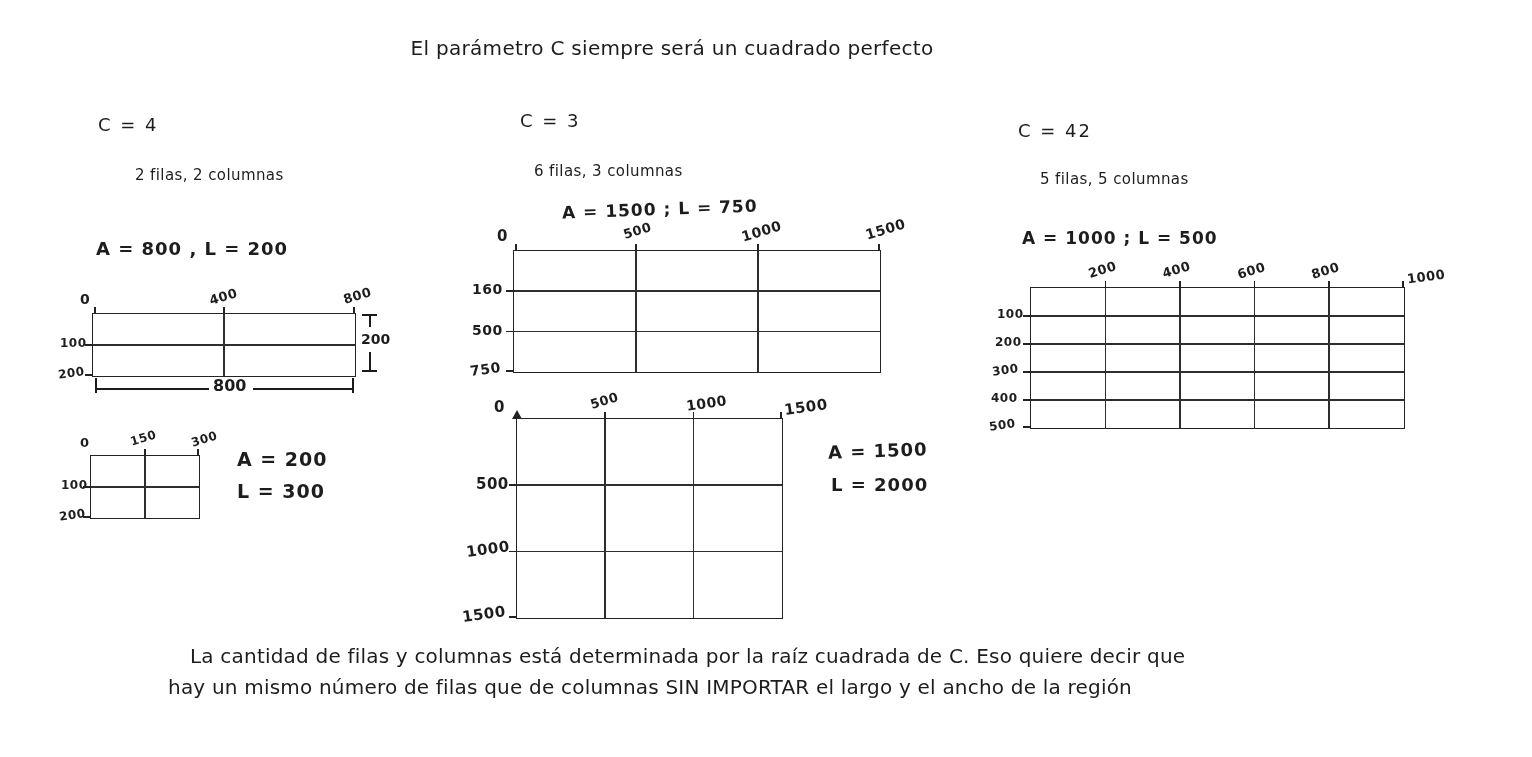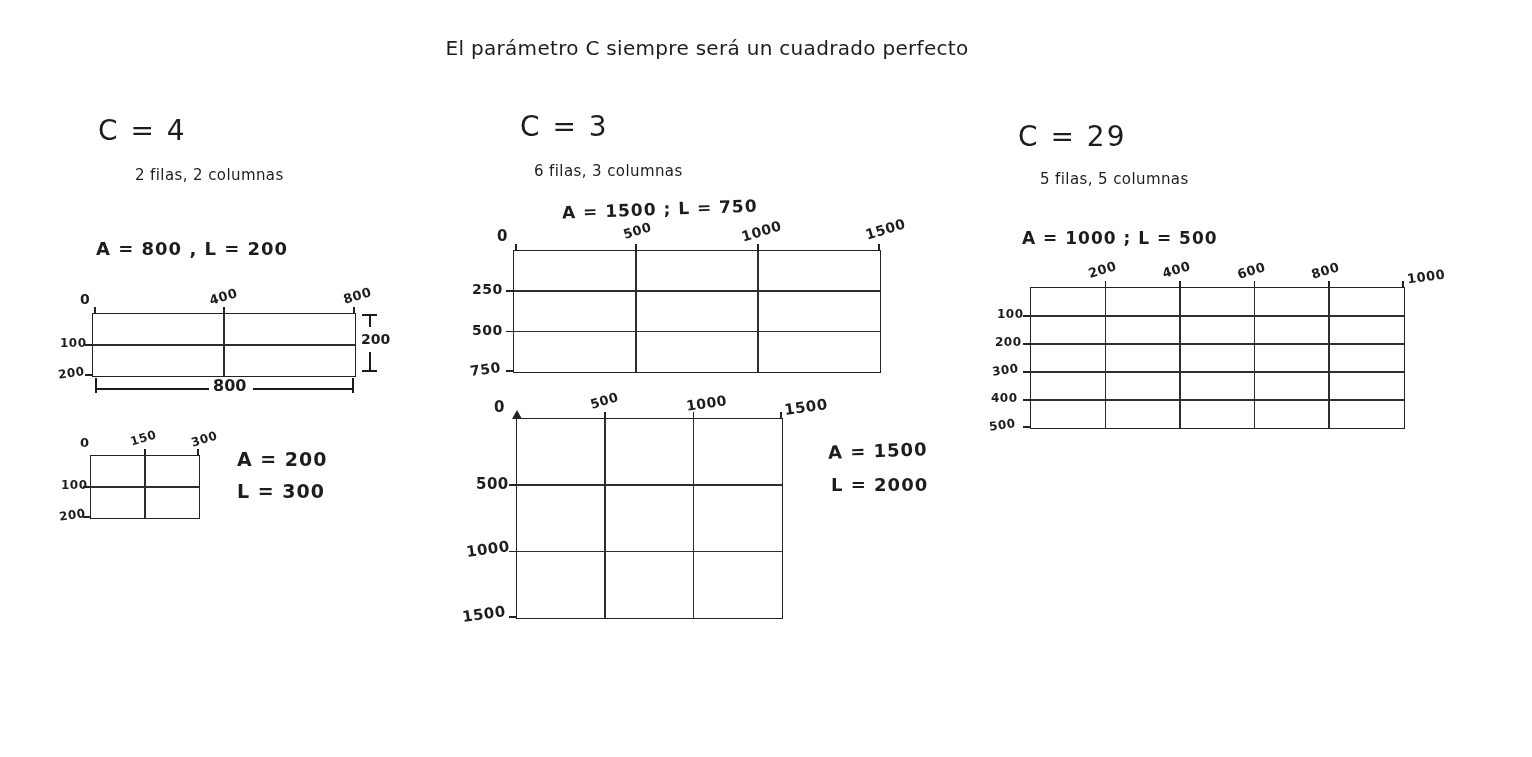--- a/index.html
+++ b/index.html
@@ -2,21 +2,21 @@
 <html><head>
 <meta charset="utf-8">
 <style>
   html,body { margin:0; padding:0; background:#fff; }
   .canvas {
     position:relative; width:1532px; height:757px; background:#ffffff;
     font-family:"DejaVu Sans","Liberation Sans",sans-serif; color:#1d1d1d; overflow:hidden;
   }
   .abs { position:absolute; white-space:nowrap; }
   .title { font-size:20px; letter-spacing:0.3px; }
-  .sec-c { font-size:28px; letter-spacing:2px; }
+  .sec-c { font-size:18px; letter-spacing:2px; }
   .sec-rc { font-size:15px; letter-spacing:0.4px; }
   .dims { font-size:18px; font-weight:bold; letter-spacing:1px; }
   .footer-line { font-size:20px; letter-spacing:0.2px; }
   .grid { position:absolute; border:1.8px solid #232323; }
   .vline { position:absolute; top:0; bottom:0; width:1.6px; background:#2e2e2e; }
   .hline { position:absolute; left:0; right:0; height:1.6px; background:#2e2e2e; }
   .num { position:absolute; font-size:13px; font-weight:bold; letter-spacing:0.5px; white-space:nowrap; }
   .f12 { font-size:12px; } .f14 { font-size:14px; } .f15 { font-size:15px; }
   .tilt { transform:rotate(-17deg); }
   .tilt8 { transform:rotate(-8deg); }
@@ -28,21 +28,21 @@
   .arrow-up { position:absolute; width:0; height:0;
     border-left:5px solid transparent; border-right:5px solid transparent;
     border-bottom:9px solid #232323; }
   .side-eq { font-size:19px; font-weight:bold; letter-spacing:1px; }
 </style>
 </head>
 <body>
 
 <div class="canvas">
 
-  <div class="abs title" style="left:707px; top:36px; transform:translateX(-50%);">El parámetro C siempre será un cuadrado perfecto</div>
+  <div class="abs title" style="left:672px; top:36px; transform:translateX(-50%);">El parámetro C siempre será un cuadrado perfecto</div>
 
   <div class="abs sec-c" style="left:98px; top:114px;">C = 4</div>
   <div class="abs sec-rc" style="left:135px; top:166px;">2 filas, 2 columnas</div>
   <div class="abs dims" style="left:96px; top:238px;">A = 800 ,   L = 200</div>
 
   <div class="grid" style="left:92px; top:313px; width:262px; height:62px;">
     <i class="vline" style="left:calc(50% - 1px);"></i>
     <i class="hline" style="top:calc(50% - 1px);"></i>
     <i class="tx" style="left:1px;"></i>
     <i class="tx" style="left:calc(50% - 1px);"></i>
@@ -97,21 +97,21 @@
     <i class="tx" style="left:calc(33.33% - 1px);"></i>
     <i class="tx" style="left:calc(66.67% - 1px);"></i>
     <i class="tx" style="left:calc(100% - 2px);"></i>
     <i class="ty" style="top:calc(33.33% - 1px);"></i>
     <i class="ty" style="top:calc(66.67% - 1px);"></i>
     <i class="ty" style="top:calc(100% - 2px);"></i>
     <span class="num f15" style="left:-17px; top:-24px;">0</span>
     <span class="num tilt" style="left:calc(33.33% - 13px); top:-28px;">500</span>
     <span class="num f14 tilt" style="left:calc(66.67% - 17px); top:-28px;">1000</span>
     <span class="num f14 tilt" style="left:calc(100% - 15px); top:-30px;">1500</span>
-    <span class="num f14" style="left:-42px; top:calc(33.33% - 10px);">250</span>
+    <span class="num f14" style="left:-42px; top:calc(33.33% - 10px);">160</span>
     <span class="num f14" style="left:-42px; top:calc(66.67% - 10px);">500</span>
     <span class="num f14 tilt8" style="left:-44px; top:calc(100% - 11px);">750</span>
   </div>
 
   <div class="grid" style="left:516px; top:418px; width:265px; height:199px;">
     <i class="arrow-up" style="left:-5px; top:-9px;"></i>
     <i class="vline" style="left:calc(33.33% - 1px);"></i>
     <i class="vline" style="left:calc(66.67% - 1px);"></i>
     <i class="hline" style="top:calc(33.33% - 1px);"></i>
     <i class="hline" style="top:calc(66.67% - 1px);"></i>
@@ -125,21 +125,21 @@
     <span class="num tilt" style="left:calc(33.33% - 15px); top:-26px;">500</span>
     <span class="num f14 tilt8" style="left:calc(66.67% - 8px); top:-24px;">1000</span>
     <span class="num f15 tilt8" style="left:calc(100% + 2px); top:-21px;">1500</span>
     <span class="num f15" style="left:-41px; top:calc(33.33% - 10px);">500</span>
     <span class="num f15 tilt8" style="left:-51px; top:calc(66.67% - 12px);">1000</span>
     <span class="num f15 tilt8" style="left:-55px; top:calc(100% - 13px);">1500</span>
   </div>
   <div class="abs side-eq" style="left:828px; top:440px; font-size:18px; transform:rotate(-2deg);">A = 1500</div>
   <div class="abs side-eq" style="left:831px; top:474px; font-size:18px;">L = 2000</div>
 
-  <div class="abs sec-c" style="left:1018px; top:120px;">C = 29</div>
+  <div class="abs sec-c" style="left:1018px; top:120px;">C = 42</div>
   <div class="abs sec-rc" style="left:1040px; top:170px;">5 filas, 5 columnas</div>
   <div class="abs dims" style="left:1022px; top:228px; font-size:17px;">A = 1000  ;   L = 500</div>
 
   <div class="grid" style="left:1030px; top:287px; width:373px; height:140px;">
     <i class="vline" style="left:calc(20% - 1px);"></i>
     <i class="vline" style="left:calc(40% - 1px);"></i>
     <i class="vline" style="left:calc(60% - 1px);"></i>
     <i class="vline" style="left:calc(80% - 1px);"></i>
     <i class="hline" style="top:calc(20% - 1px);"></i>
     <i class="hline" style="top:calc(40% - 1px);"></i>
@@ -160,14 +160,16 @@
     <span class="num tilt" style="left:calc(60% - 18px); top:-25px;">600</span>
     <span class="num tilt" style="left:calc(80% - 18px); top:-25px;">800</span>
     <span class="num tilt8" style="left:calc(100% + 3px); top:-19px;">1000</span>
     <span class="num f12" style="left:-34px; top:calc(20% - 9px);">100</span>
     <span class="num f12" style="left:-36px; top:calc(40% - 9px);">200</span>
     <span class="num f12 tilt8" style="left:-39px; top:calc(60% - 9px);">300</span>
     <span class="num f12" style="left:-40px; top:calc(80% - 9px);">400</span>
     <span class="num f12 tilt8" style="left:-42px; top:calc(100% - 10px);">500</span>
   </div>
 
+  <div class="abs footer-line" style="left:190px; top:644px;">La cantidad de filas y columnas está determinada por la raíz cuadrada de C. Eso quiere decir que</div>
+  <div class="abs footer-line" style="left:168px; top:675px;">hay un mismo número de filas que de columnas SIN IMPORTAR el largo y el ancho de la región</div>
 
 </div>
 
 </body></html>

